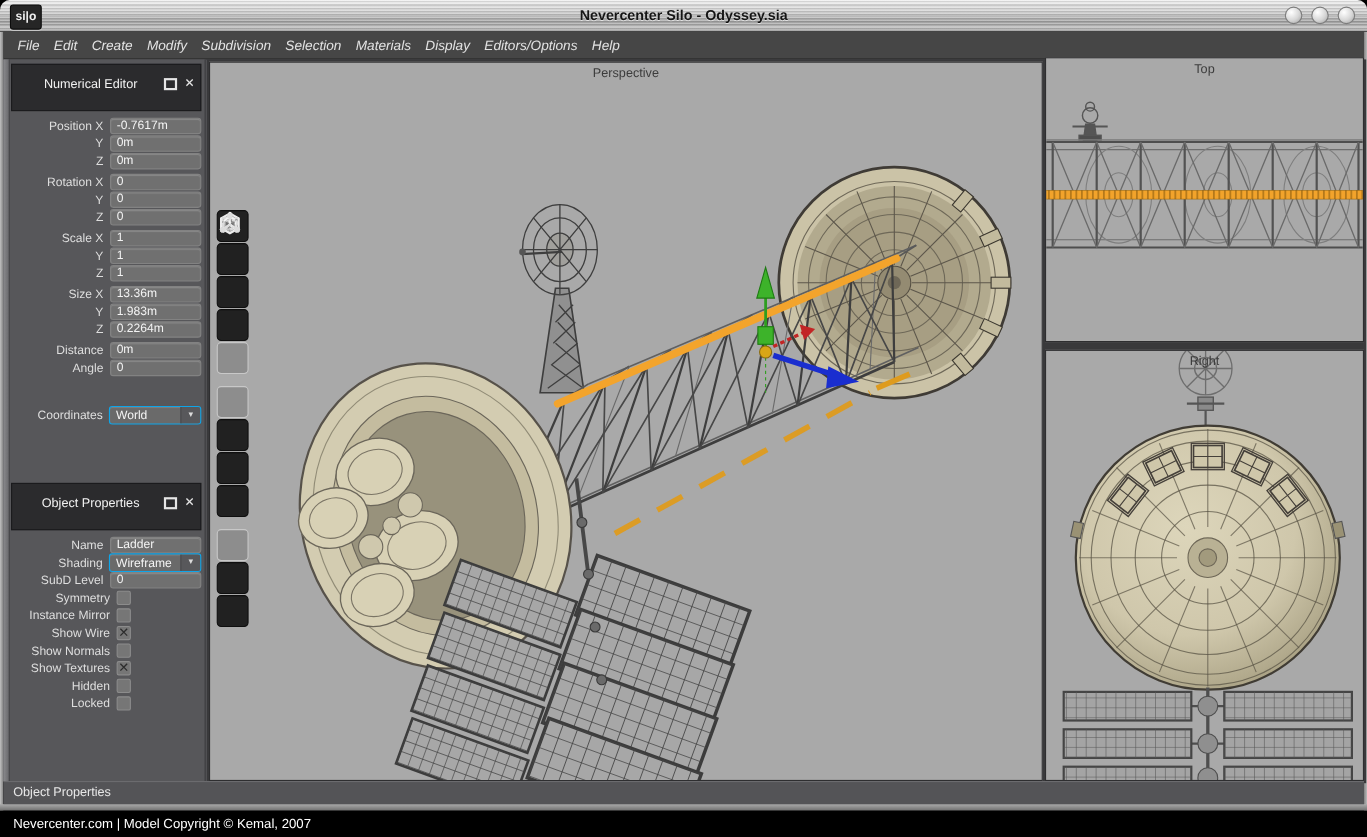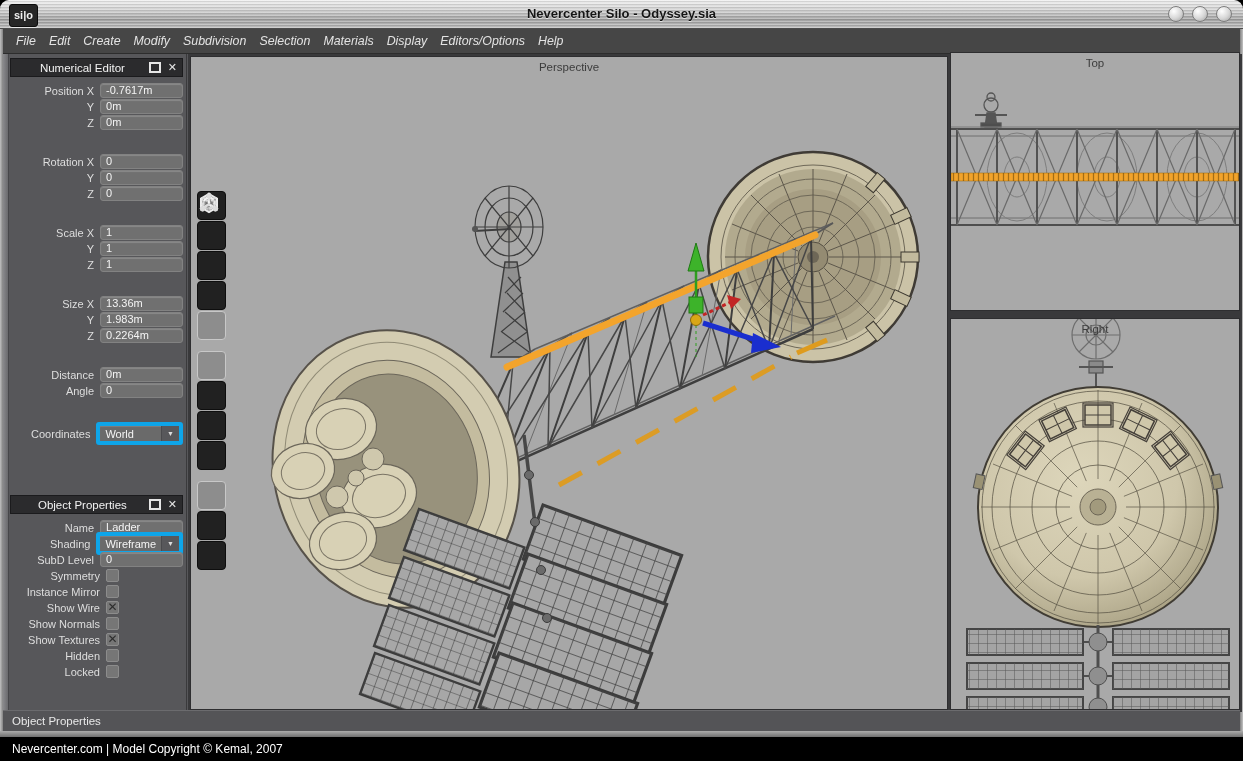--- a/index.html
+++ b/index.html
@@ -41,34 +41,34 @@
   .taskbar{position:absolute;left:0;top:737px;width:1243px;height:24px;background:#000;color:#fff;
     font-size:12px;line-height:24px;padding-left:12px;box-sizing:border-box;}
 
   
   .sidebar{position:absolute;left:3px;top:54px;width:184px;height:656px;background:#57575a;
     border-right:1px solid #3a3a3c;box-sizing:border-box;}
   .sidebar .grip{position:absolute;left:0;top:0;width:5px;height:656px;
     background:linear-gradient(90deg,#8a8a8d,#6a6a6d);border-right:1px solid #47474a;}
   .panel{margin:4px 3px 0 7px;}
   .panel.op{margin-top:48px;}
-  .panel-header{height:17px;background:#2b2b2d;border:1px solid #1b1b1d;display:flex;align-items:center;
-    color:#f2f2f2;font-size:11.5px;padding:0 5px;}
+  .panel-header{height:17px;background:#2b2b2d;border:1px solid #1b1b1d;display:flex;align-items:flex-start;
+    color:#f2f2f2;font-size:11.5px;padding:12px 5px;}
   .panel-title{flex:1;text-align:center;}
   .ph-box{width:8px;height:7px;border:2px solid #e6e6e6;margin-right:7px;}
   .ph-close{color:#e6e6e6;font-size:11px;font-weight:bold;line-height:11px;}
   .pbody{padding-top:5px;padding-bottom:6px;}
   .prow{display:flex;align-items:center;height:15px;margin-top:1px;}
   .plbl{width:90px;text-align:right;padding-right:6px;color:#dedede;font-size:11px;white-space:nowrap;}
   .pinp{width:76px;height:13px;background:#707070;border:1px solid #828282;border-radius:3px;
     color:#f4f4f4;font-size:11px;line-height:13px;padding:0 5px;
     box-shadow:inset 0 1px 1px rgba(255,255,255,.18);}
-  .gs{margin-top:24px;}
+  .gs{margin-top:4px;}
   .coords{margin-top:28px;}
-  .dropdown{width:88px;height:15px;background:#6a6a6a;border:4px solid #0ea5e9;border-radius:3px;
+  .dropdown{width:88px;height:15px;background:#6a6a6a;border:1px solid #0ea5e9;border-radius:3px;
     display:flex;align-items:center;overflow:hidden;box-shadow:inset 0 1px 1px rgba(255,255,255,.15);}
   .dd-val{flex:1;color:#f4f4f4;font-size:11px;padding-left:5px;}
   .dd-arrow{width:17px;height:15px;background:#58585b;border-left:1px solid #4a4a4d;color:#dcdcdc;
     font-size:7px;display:flex;align-items:center;justify-content:center;}
   .checkbox{width:11px;height:11px;background:#767676;border:1px solid #8c8c8c;border-radius:2px;
     display:flex;align-items:center;justify-content:center;}
   .checkbox .mark{color:#2c2c2c;font-size:12px;font-weight:bold;line-height:10px;margin-top:-1px;}
 
   
   .vp{position:absolute;background:#a9a9a9;border:1px solid #2e2e30;box-sizing:border-box;overflow:hidden;}

